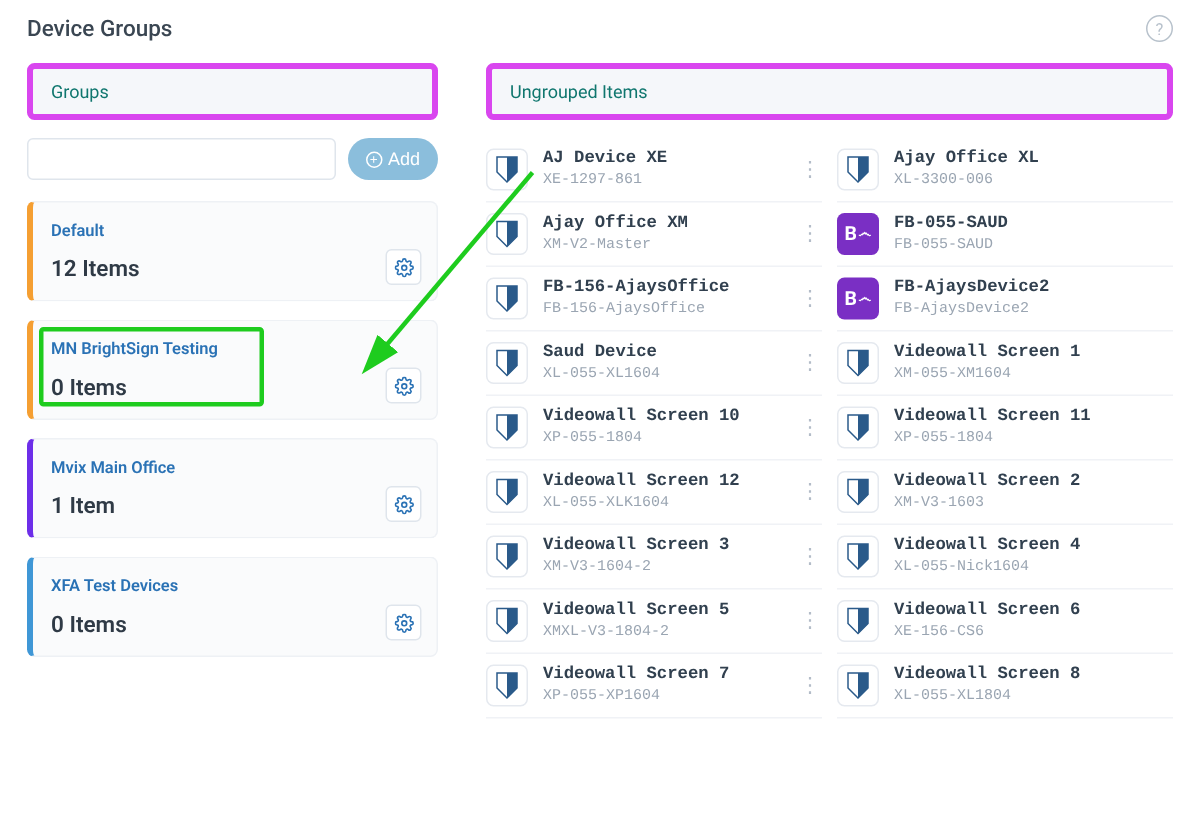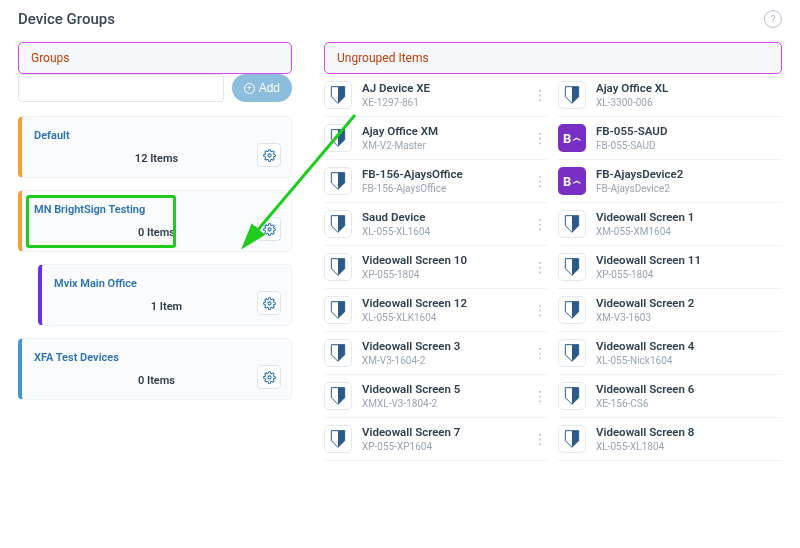--- a/index.html
+++ b/index.html
@@ -42,25 +42,26 @@
   }
   .groups-col {
     width: 274px;
     flex: 0 0 274px;
   }
   .items-col {
     flex: 1;
   }
   .section-header {
     background: #f5f7fa;
-    border: 1px solid #d946ef;
+    border: 4px solid #d946ef;
     border-radius: 5px;
     padding: 8px 12px;
     font-size: 12px;
-    color: #c2410c;
+    color: #0f766e;
+    margin-bottom: 12px;
   }
   .add-row {
     display: flex;
     gap: 8px;
     margin-bottom: 14px;
   }
   .add-input {
     flex: 1;
     height: 28px;
     border: 1px solid #dfe5ec;
@@ -97,33 +98,32 @@
     background: #fafbfc;
     border: 1px solid #eef1f5;
     border-left: 4px solid;
     border-radius: 5px;
     padding: 12px 12px 12px 12px;
     margin-bottom: 12px;
     cursor: pointer;
   }
   .group-card.c0 { border-left-color: #f59f32; }
   .group-card.c1 { border-left-color: #f59f32; }
-  .group-card.c2 { border-left-color: #6d2ee9; margin-left: 20px; }
+  .group-card.c2 { border-left-color: #6d2ee9; }
   .group-card.c3 { border-left-color: #3f97d6; }
   .group-name {
     font-size: 11px;
     font-weight: 600;
     color: #2a72b5;
     margin-bottom: 10px;
   }
   .group-count {
-    font-size: 11px;
+    font-size: 15px;
     color: #2f3a46;
     font-weight: 600;
-    text-align: center;
   }
   .gear-btn {
     position: absolute;
     right: 10px;
     bottom: 10px;
     width: 24px; height: 24px;
     border: 1px solid #dfe5ec;
     border-radius: 4px;
     background: #fff;
     display: flex;
@@ -169,20 +169,21 @@
     font-weight: 700;
     font-size: 13px;
   }
   .item-icon.purple .rss {
     font-size: 9px;
     margin-left: 1px;
   }
   .item-text {
     flex: 1;
     min-width: 0;
+    font-family: Liberation Mono, monospace;
   }
   .item-name {
     font-size: 11.5px;
     font-weight: 600;
     color: #31404f;
     line-height: 1.3;
     white-space: nowrap;
     overflow: hidden;
     text-overflow: ellipsis;
   }

